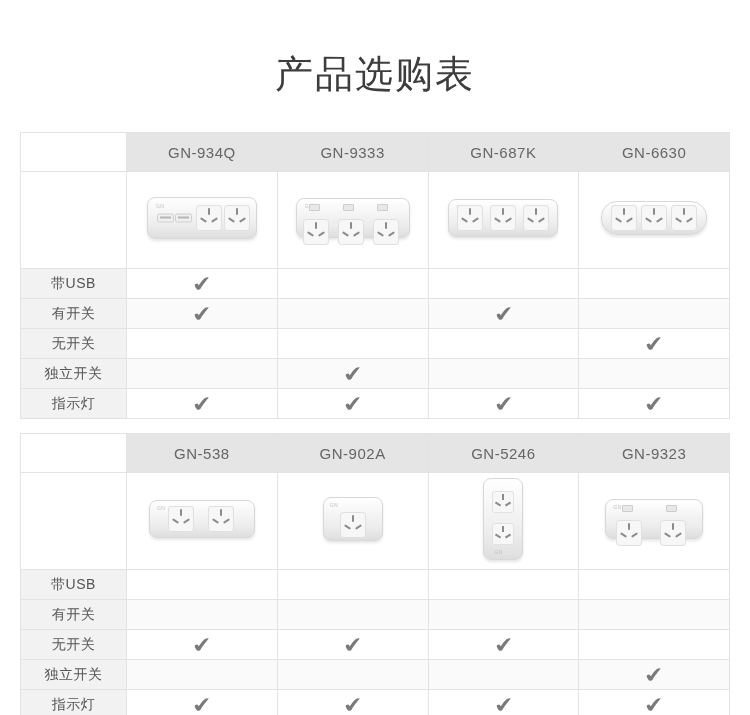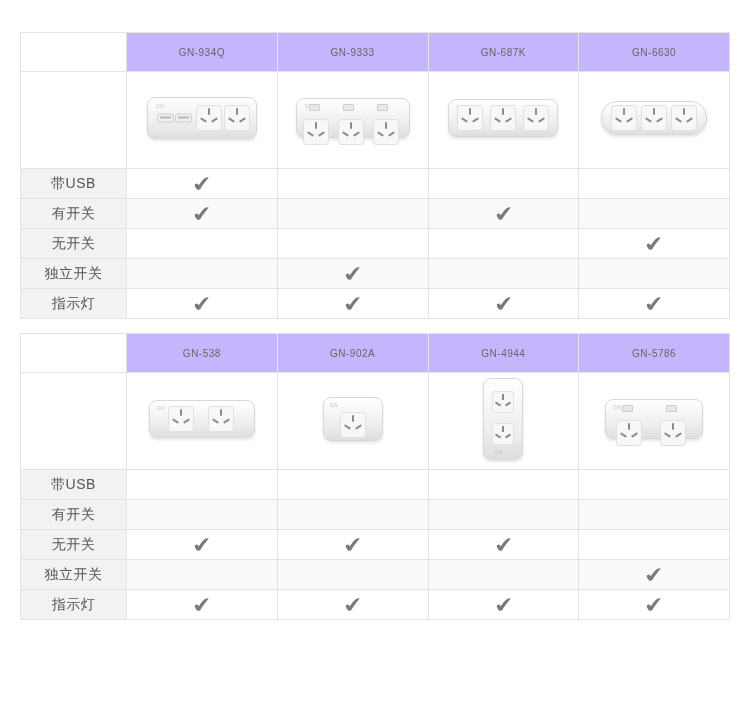--- a/index.html
+++ b/index.html
@@ -45,24 +45,24 @@
     padding: 0;
     margin: 0;
   }
   .hdr-corner {
     width: 105px;
     background: #ffffff;
     border-right: 1px solid #e3e3e3;
   }
   .hdr-cell {
     height: 38px;
-    background: #c4b5fd;
+    background: #e5e5e5;
     text-align: center;
     vertical-align: middle;
-    font-size: 10px;
+    font-size: 15px;
     color: #666;
     font-weight: normal;
     letter-spacing: 0.5px;
   }
   .img-corner {
     background: #ffffff;
   }
   .img-cell {
     height: 96px;
     background: #ffffff;
@@ -176,20 +176,21 @@
   }
   .vsock .vt { position:absolute; width:2px; height:6px; background:#8b8b8b; left:10px; top:3px;}
   .vsock .vl { position:absolute; width:6px; height:2px; background:#8b8b8b; left:3px; top:12px; transform:rotate(32deg);}
   .vsock .vr { position:absolute; width:6px; height:2px; background:#8b8b8b; right:3px; top:12px; transform:rotate(-32deg);}
 </style>
 </head>
 <body>
 
 <div class="page">
 
+  <h1 class="page-title">产品选购表</h1>
 
   <table class="table-block first">
     <tbody>
         <tr>
       <td class="hdr-corner"></td>
       <td class="hdr-cell">GN-934Q</td>
       <td class="hdr-cell">GN-9333</td>
       <td class="hdr-cell">GN-687K</td>
       <td class="hdr-cell">GN-6630</td>
     </tr>
@@ -325,22 +326,22 @@
     </tr>
   </tbody>
     </table>
 
   <table class="table-block second">
     <tbody>
         <tr>
       <td class="hdr-corner"></td>
       <td class="hdr-cell">GN-538</td>
       <td class="hdr-cell">GN-902A</td>
-      <td class="hdr-cell">GN-4944</td>
-      <td class="hdr-cell">GN-5786</td>
+      <td class="hdr-cell">GN-5246</td>
+      <td class="hdr-cell">GN-9323</td>
     </tr>
     <tr>
       <td class="img-corner"></td>
       <td class="img-cell">
         
         <span class="prod">
           <span class="body-shell" style="display:inline-block;width:104px;height:36px;">
             <span class="brand" style="left:7px;top:4px;">GN</span>
             <span class="socket" style="left:18px;">
                   <i class="slot-t"></i>

